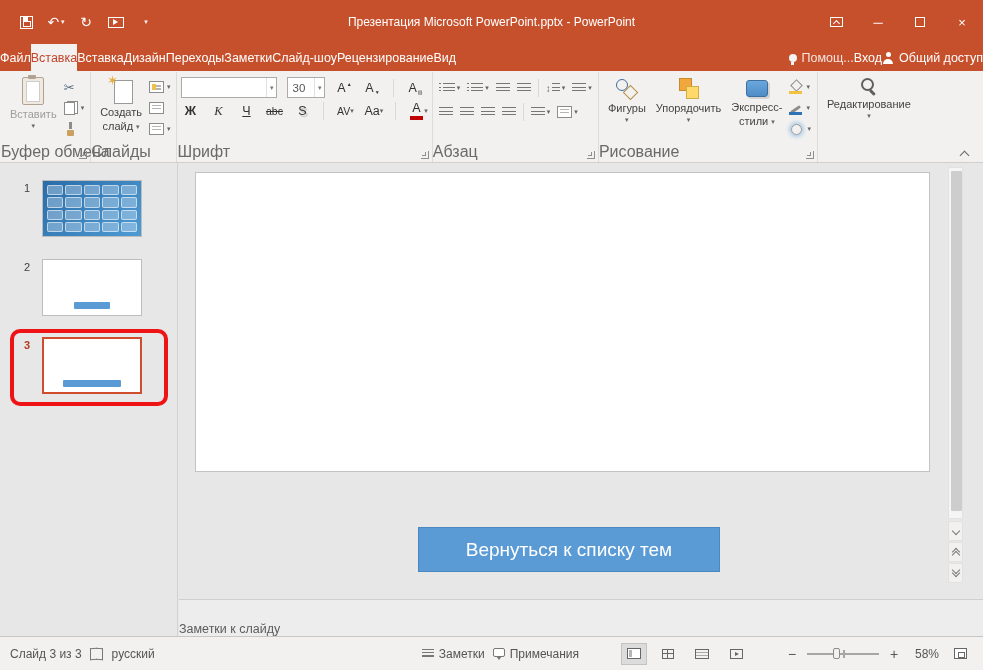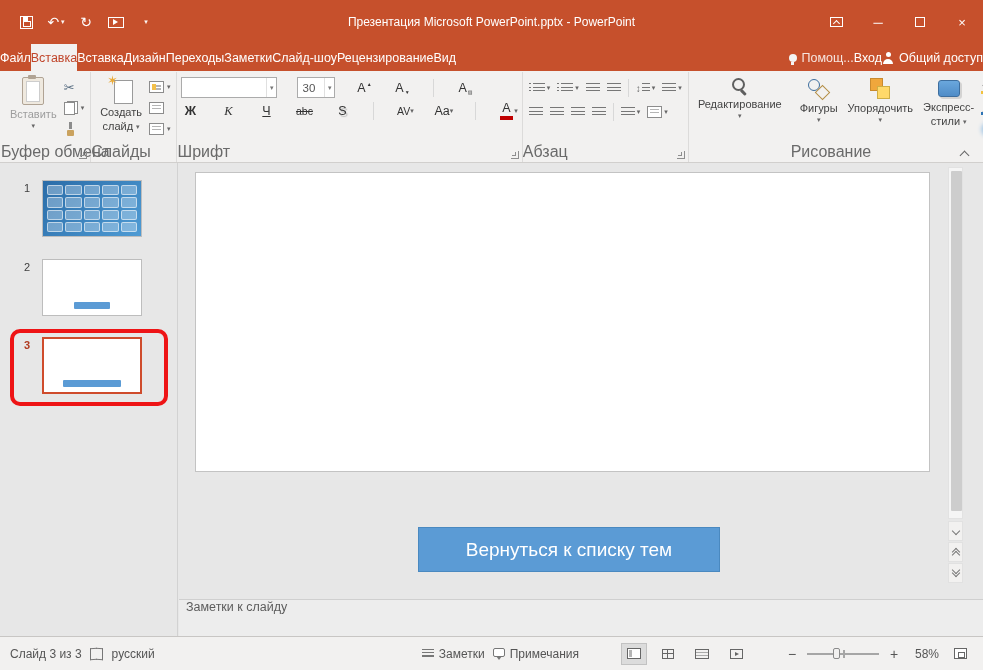--- a/index.html
+++ b/index.html
@@ -65,21 +65,21 @@
   .i-newslide{position:relative;width:24px;height:27px;margin-bottom:1px}
   .i-newslide::before{content:"";position:absolute;right:0;bottom:0;width:17px;height:22px;background:#fff;border:1px solid #9a9a9a}
   .i-newslide::after{content:"\2736";position:absolute;left:-2px;top:-4px;font-size:13px;color:#e9aa38}
   .mini-rect{width:15px;height:12px;border:1px solid #8c8c8c;background:#fff;position:relative}
   .mini-rect.lines{background:linear-gradient(#fff,#fff),#fff}
   .mini-rect.lines::before{content:"";position:absolute;left:2px;top:2px;right:2px;bottom:2px;background:repeating-linear-gradient(to bottom,#b5b5b5 0 1px,transparent 1px 3px)}
   .mini-rect.half::before{content:"";position:absolute;left:2px;top:2px;width:4px;height:6px;background:#f3c04a}
   .mini-rect.half::after{content:"";position:absolute;right:2px;top:3px;width:5px;height:1.5px;background:#b5b5b5;box-shadow:0 3px 0 #b5b5b5}
 
   .fontgrid{display:flex;flex-direction:column;gap:4px;padding-top:3px}
-  .frow{display:flex;align-items:center;gap:20px}
+  .frow{display:flex;align-items:center;gap:10px}
   .combo{height:21px;border:1px solid #ababab;background:#fff;display:flex;align-items:center;justify-content:space-between;padding:0 0 0 4px;font-size:11.5px;color:#555}
   .font-name{width:96px}
   .font-size{width:38px}
   .cc{font-size:7px;color:#777;border-left:1px solid #e0e0e0;padding:0 3px;height:100%;display:flex;align-items:center}
   .fmt{min-width:18px;height:18px;display:flex;align-items:center;justify-content:center;font-size:12.5px;color:#333;cursor:default}
   .fmt .tinyup{font-size:5px;vertical-align:top;margin-left:1px;transform:translateY(-4px)}
   .fmt .tinydn{font-size:5px;vertical-align:top;margin-left:1px;transform:translateY(4px)}
   .fmt.b{font-weight:bold}
   .fmt.i{font-style:italic;font-family:"Liberation Serif",serif}
   .fmt.u{text-decoration:underline}
@@ -139,21 +139,21 @@
   .vtrack{position:absolute;left:948px;top:167px;width:15px;height:352px;background:#f5f5f5;border:1px solid #e2e2e2}
   .vthumb{position:absolute;left:1px;top:3px;width:11px;height:340px;background:#cdcdcd;border-radius:1px;margin-left:1px}
   .snav{position:absolute;left:948px;top:521px;width:15px;display:flex;flex-direction:column;gap:1px}
   .snav-btn{height:20px;display:flex;flex-direction:column;align-items:center;justify-content:center;background:#f2f1f0;border:1px solid #e1e1e1;cursor:default}
   .chvu{width:6px;height:6px;border-top:1.5px solid #787878;border-left:1.5px solid #787878;transform:rotate(45deg)}
   .chvd{width:6px;height:6px;border-bottom:1.5px solid #787878;border-right:1.5px solid #787878;transform:rotate(45deg)}
   .dbl .chvu{margin-bottom:-3px}
   .dbl .chvd{margin-top:-3px}
 
   
-  .notespane{position:absolute;left:179px;top:599px;width:804px;height:37px;background:#ededed;border-top:1px solid #cfcfcf;display:flex;align-items:flex-start;padding-left:7px;color:#5c5c5c;font-size:12.5px}
+  .notespane{position:absolute;left:179px;top:599px;width:804px;height:37px;background:#ededed;border-top:1px solid #cfcfcf;display:flex;align-items:flex-end;padding-left:0;color:#5c5c5c;font-size:12.5px}
 
   
   .statusbar{position:absolute;left:0;top:636px;width:100%;height:34px;background:#f2f1f0;border-top:1px solid #c8c6c4;display:flex;align-items:center;padding:0 10px;font-size:12px;color:#555;gap:8px}
   .sb-item{display:flex;align-items:center;gap:5px;cursor:default;white-space:nowrap}
   .i-spell{width:14px;height:11px;position:relative}
   .i-spell::before{content:"";position:absolute;left:0;top:0;width:6px;height:10px;border:1px solid #777;border-right:none;transform:skewY(-6deg)}
   .i-spell::after{content:"";position:absolute;right:1px;top:0;width:6px;height:10px;border:1px solid #777;border-left:none;transform:skewY(6deg)}
   .i-noteslines{width:12px;height:9px;background:repeating-linear-gradient(to bottom,#777 0 1.2px,transparent 1.2px 3.2px)}
   .i-comment{width:12px;height:9px;border:1px solid #777;border-radius:2px;position:relative;background:#fff;margin-bottom:3px}
   .i-comment::after{content:"";position:absolute;left:2px;bottom:-4px;border-left:3px solid transparent;border-right:3px solid transparent;border-top:4px solid #777}
@@ -416,28 +416,20 @@
           <span class="pbtn">
               <i class="mini-rect lines"></i>
               <span class="caret">▾</span>
             </span>
         </div>
       </div>
       <span class="glabel">Абзац</span>
       <i class="launcher"></i>
     </div>
 
-    <div class="rgroup" style="border-right:none">
-      <div class="bigbtn">
-        <i class="i-mag"></i>
-        <span>Редактирование</span>
-        <span class="caret">▾</span>
-      </div>
-    </div>
-
     <div class="rgroup">
       <div class="row">
         <div class="bigbtn">
           <i class="i-shapes"></i>
           <span>Фигуры</span>
           <span class="caret">▾</span>
         </div>
         <div class="bigbtn">
           <i class="i-arrange"></i>
           <span>Упорядочить</span>
@@ -461,20 +453,28 @@
               <span class="caret">▾</span>
             </span>
           <span class="sbtn">
               <i class="i-effects"></i>
               <span class="caret">▾</span>
             </span>
         </div>
       </div>
       <span class="glabel">Рисование</span>
       <i class="launcher"></i>
+    </div>
+
+    <div class="rgroup" style="border-right:none">
+      <div class="bigbtn">
+        <i class="i-mag"></i>
+        <span>Редактирование</span>
+        <span class="caret">▾</span>
+      </div>
     </div>
 
     <span class="rib-collapse">
         <i class="chup"></i>
       </span>
   </div>
 
   <div class="thumb-panel">
 
     <div class="thumb" style="top:17px">

